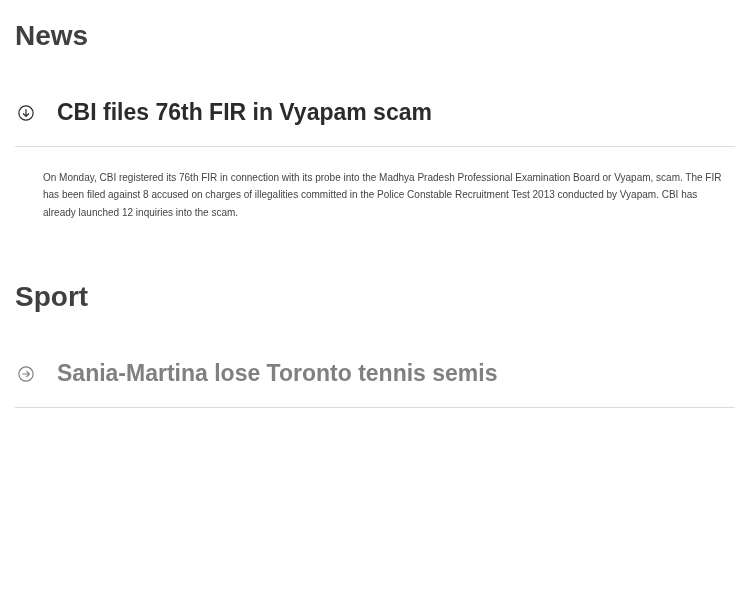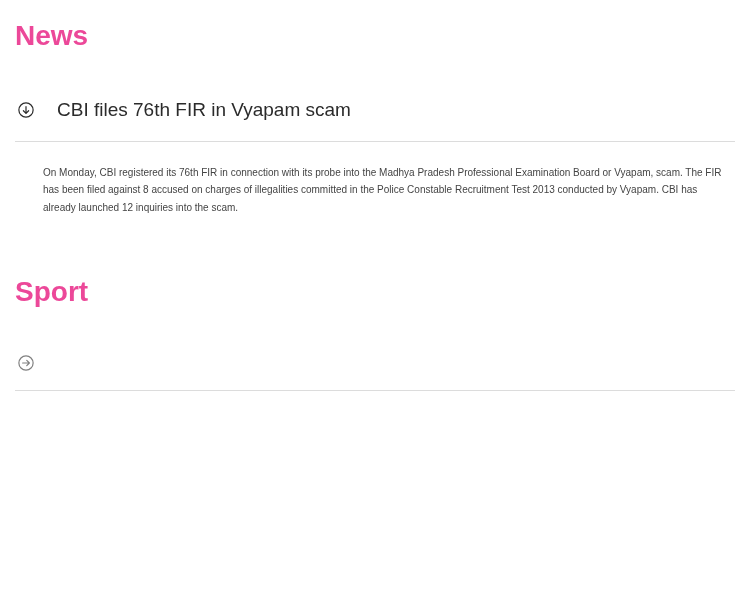--- a/index.html
+++ b/index.html
@@ -10,21 +10,21 @@
     body {
       font-family: -apple-system, BlinkMacSystemFont, "Segoe UI", Helvetica, Arial, sans-serif;
       background: #ffffff;
       padding: 20px 15px;
       width: 750px;
       color: #222;
     }
     .section-title {
       font-size: 28px;
       font-weight: 700;
-      color: #ec4899;
+      color: #404040;
       margin-bottom: 28px;
     }
     .section {
       margin-bottom: 32px;
     }
     .accordion-item {
       border-bottom: 1px solid #dcdcdc;
     }
     .accordion-header {
       display: flex;
@@ -40,22 +40,22 @@
       margin-right: 22px;
       display: flex;
       align-items: center;
       justify-content: center;
     }
     .accordion-icon svg {
       width: 18px;
       height: 18px;
     }
     .accordion-title {
-      font-size: 19px;
-      font-weight: 400;
+      font-size: 23px;
+      font-weight: 700;
       line-height: 1.3;
     }
     .accordion-title.expanded {
       color: #2b2b2b;
     }
     .accordion-title.collapsed {
       color: #808080;
     }
     .expanded-icon circle {
       stroke: #2b2b2b;
@@ -102,15 +102,16 @@
   <h2 class="section-title">Sport</h2>
 
   <div class="accordion-item">
     <div class="accordion-header">
       <span class="accordion-icon collapsed-icon">
         <svg viewBox="0 0 24 24" fill="none" stroke-width="1.6">
           <circle cx="12" cy="12" r="9.5"></circle>
           <path d="M7.5 12 L16.5 12 M13 8.5 L16.5 12 L13 15.5" stroke-linecap="round" stroke-linejoin="round"></path>
         </svg>
       </span>
+      <span class="accordion-title collapsed">Sania-Martina lose Toronto tennis semis</span>
     </div>
   </div>
 </div>
 
 </body></html>

